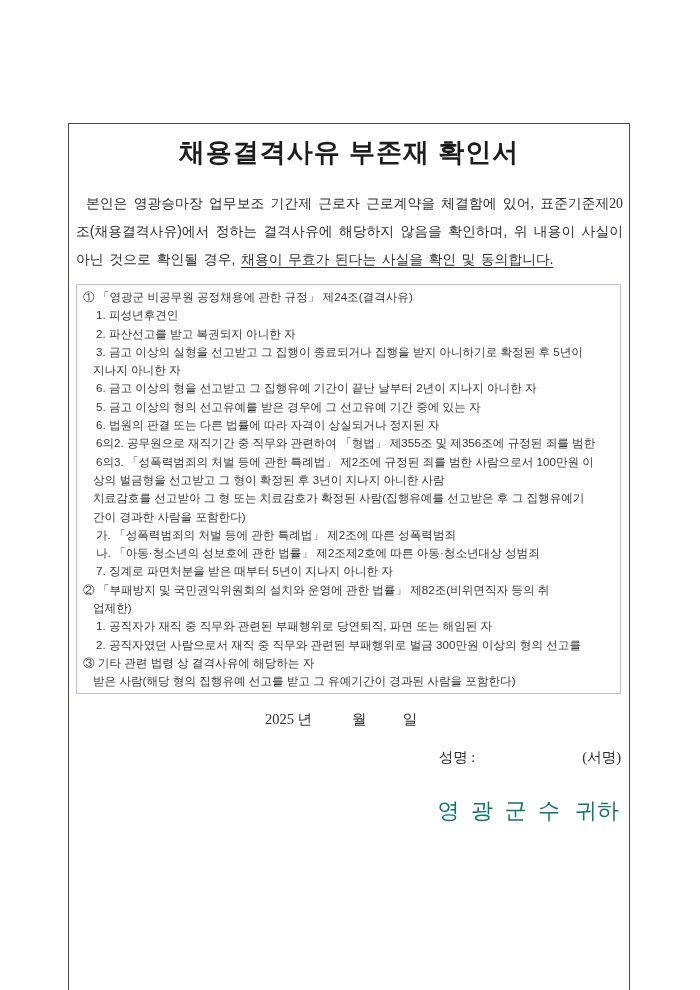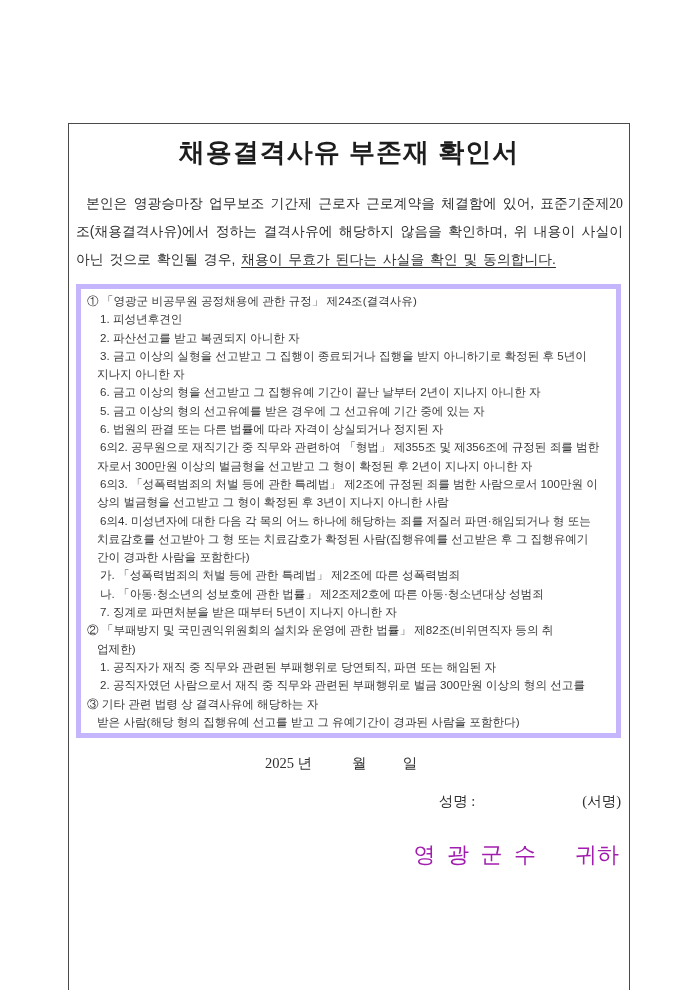--- a/index.html
+++ b/index.html
@@ -45,26 +45,27 @@
     color: #2e2e2e;
     word-spacing: 2px;
   }
   .intro-line { display: block; }
   .just { text-align: justify; text-align-last: justify; }
   .indent-first { text-indent: 10px; font-family: Liberation Serif, serif; }
   .ul-seg {
     text-decoration: underline;
     text-underline-offset: 3px;
     text-decoration-thickness: 1px;
+    font-family: Liberation Serif, serif;
   }
   .clauses {
     box-sizing: border-box;
     margin: 10px 10px 0 7px;
     width: 545px;
-    border: 5px solid #c4b5fd;
+    border: 1px solid #c4b5fd;
     padding: 3px 4px 2px 0;
     font-size: 11.6px;
     line-height: 18.3px;
     color: #383838;
   }
   .clause-line { white-space: normal; }
   .clause-line.ind0 { padding-left: 6px; }
   .clause-line.ind1 { padding-left: 19px; }
   .clause-line.ind2 { padding-left: 16px; }
   .footer-date {
@@ -87,26 +88,26 @@
     font-size: 14.5px;
     line-height: 17px;
     color: #2f2f2f;
     white-space: pre;
   }
   .footer-recipient {
     margin-top: 28px;
     display: flex;
     justify-content: flex-end;
     align-items: baseline;
-    column-gap: 36px;
+    column-gap: 12px;
     padding-right: 10px;
     font-family: "Liberation Serif", serif;
     font-size: 22px;
     line-height: 34px;
-    color: #a21caf;
+    color: #0f766e;
     white-space: pre;
   }
   .recipient-name { letter-spacing: 3px; }
 </style>
 </head>
 <body>
 
 <div class="page">
   <div class="sheet">
 
@@ -121,24 +122,22 @@
     <div class="clauses">
         <div class="clause-line ind0">① 「영광군 비공무원 공정채용에 관한 규정」 제24조(결격사유)</div>
         <div class="clause-line ind1">1. 피성년후견인</div>
         <div class="clause-line ind1">2. 파산선고를 받고 복권되지 아니한 자</div>
         <div class="clause-line ind1">3. 금고 이상의 실형을 선고받고 그 집행이 종료되거나 집행을 받지 아니하기로 확정된 후 5년이</div>
         <div class="clause-line ind2">지나지 아니한 자</div>
         <div class="clause-line ind1">6. 금고 이상의 형을 선고받고 그 집행유예 기간이 끝난 날부터 2년이 지나지 아니한 자</div>
         <div class="clause-line ind1">5. 금고 이상의 형의 선고유예를 받은 경우에 그 선고유예 기간 중에 있는 자</div>
         <div class="clause-line ind1">6. 법원의 판결 또는 다른 법률에 따라 자격이 상실되거나 정지된 자</div>
         <div class="clause-line ind1">6의2. 공무원으로 재직기간 중 직무와 관련하여 「형법」 제355조 및 제356조에 규정된 죄를 범한</div>
-        <div class="clause-line ind2">자로서 300만원 이상의 벌금형을 선고받고 그 형이 확정된 후 2년이 지나지 아니한 자</div>
         <div class="clause-line ind1">6의3. 「성폭력범죄의 처벌 등에 관한 특례법」 제2조에 규정된 죄를 범한 사람으로서 100만원 이</div>
         <div class="clause-line ind2">상의 벌금형을 선고받고 그 형이 확정된 후 3년이 지나지 아니한 사람</div>
-        <div class="clause-line ind1">6의4. 미성년자에 대한 다음 각 목의 어느 하나에 해당하는 죄를 저질러 파면·해임되거나 형 또는</div>
         <div class="clause-line ind2">치료감호를 선고받아 그 형 또는 치료감호가 확정된 사람(집행유예를 선고받은 후 그 집행유예기</div>
         <div class="clause-line ind2">간이 경과한 사람을 포함한다)</div>
         <div class="clause-line ind1">가. 「성폭력범죄의 처벌 등에 관한 특례법」 제2조에 따른 성폭력범죄</div>
         <div class="clause-line ind1">나. 「아동·청소년의 성보호에 관한 법률」 제2조제2호에 따른 아동·청소년대상 성범죄</div>
         <div class="clause-line ind1">7. 징계로 파면처분을 받은 때부터 5년이 지나지 아니한 자</div>
         <div class="clause-line ind0">② 「부패방지 및 국민권익위원회의 설치와 운영에 관한 법률」 제82조(비위면직자 등의 취</div>
         <div class="clause-line ind2">업제한)</div>
         <div class="clause-line ind1">1. 공직자가 재직 중 직무와 관련된 부패행위로 당연퇴직, 파면 또는 해임된 자</div>
         <div class="clause-line ind1">2. 공직자였던 사람으로서 재직 중 직무와 관련된 부패행위로 벌금 300만원 이상의 형의 선고를</div>
         <div class="clause-line ind0">③ 기타 관련 법령 상 결격사유에 해당하는 자</div>

